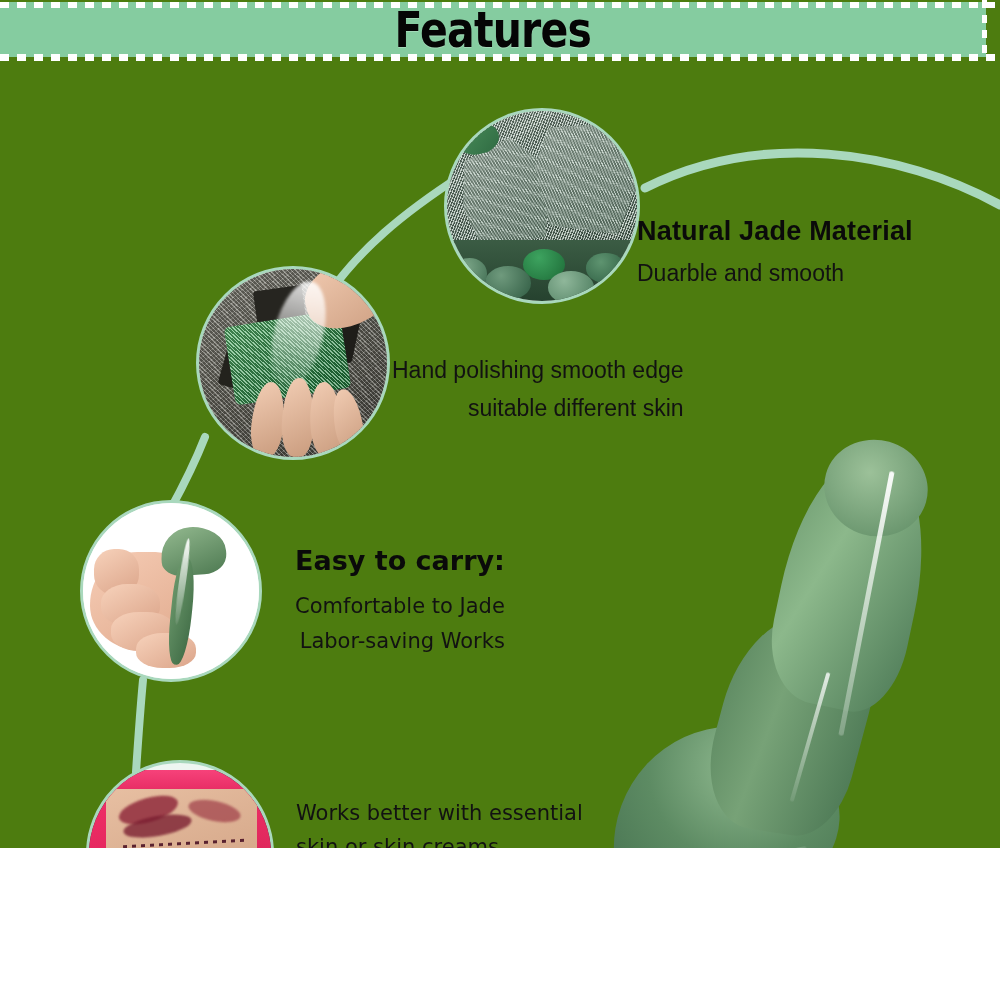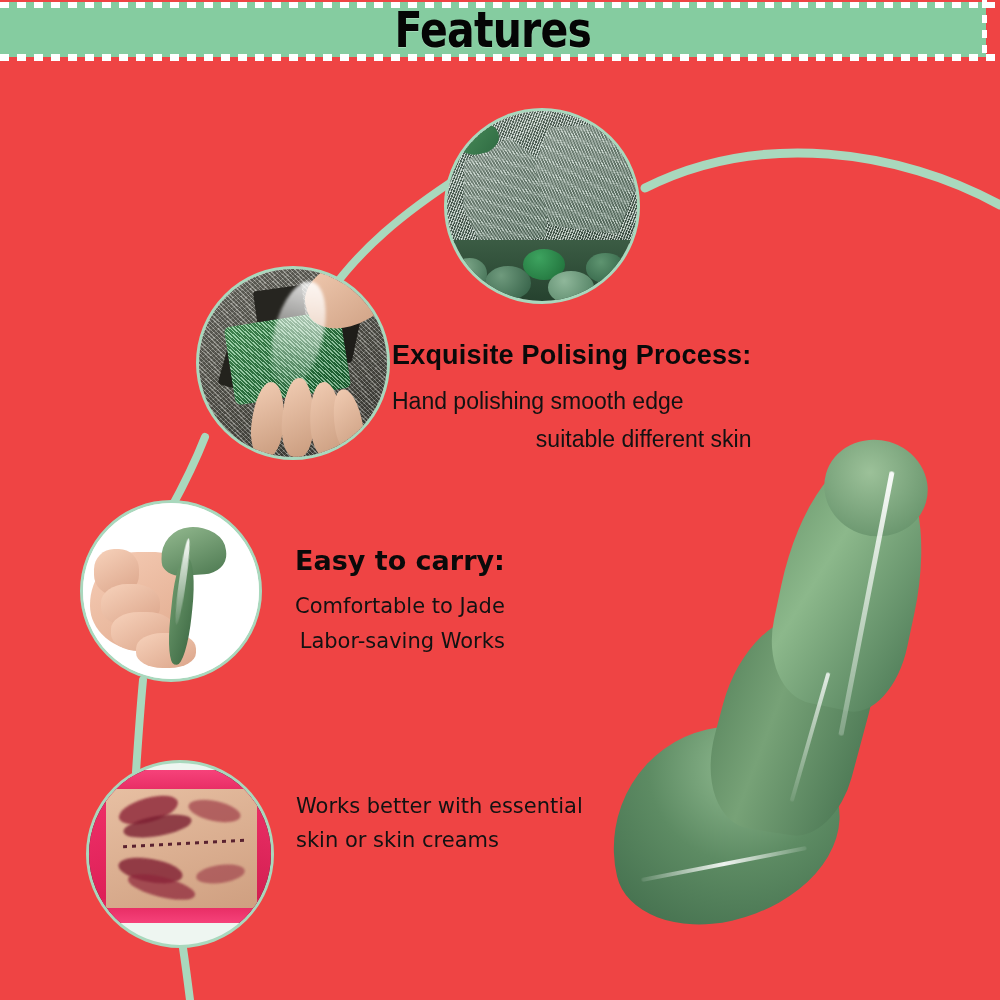--- a/index.html
+++ b/index.html
@@ -4,21 +4,21 @@
 <title>Features</title>
 <style>
   html,body{margin:0;padding:0;}
   body{
     width:1000px;height:1000px;
     background:#ffffff;
     font-family:"Liberation Sans","DejaVu Sans",sans-serif;
     overflow:hidden;
     position:relative;
   }
-  #page{position:relative;width:1000px;height:1000px;background:#ef4444;overflow:hidden;}
+  #page{position:relative;width:1000px;height:848px;background:#4d7c0f;overflow:hidden;}
 
   
   .banner{
     position:absolute;left:0;top:2px;width:986px;height:55px;
     background:#85cca0;
     display:flex;align-items:center;justify-content:center;
     box-sizing:border-box;
   }
   .banner-title{
     font-family:"DejaVu Sans","Liberation Sans",sans-serif;
@@ -239,21 +239,21 @@
   #feat2{left:392px;top:340px;}
   #feat2 h3{font-size:27px;line-height:31px;letter-spacing:.2px;}
   #feat2 p {font-size:23px;line-height:38px;margin-top:11px;}
   
   #feat3{left:295px;top:545px;text-align:right;}
   #feat3 h3{font-family:"DejaVu Sans","Liberation Sans",sans-serif;font-size:27px;line-height:31px;}
   #feat3 p {font-family:"DejaVu Sans","Liberation Sans",sans-serif;font-size:21px;line-height:35px;margin-top:13px;}
   
   #feat4{left:296px;top:783px;}
   #feat4 h3{font-family:"DejaVu Sans","Liberation Sans",sans-serif;font-size:27px;line-height:31px;}
-  #feat4 p {font-family:"DejaVu Sans","Liberation Sans",sans-serif;font-size:21px;line-height:34px;margin-top:6px;}
+  #feat4 p {font-family:"DejaVu Sans","Liberation Sans",sans-serif;font-size:21px;line-height:34px;margin-top:13px;}
 </style>
 </head>
 <body>
 
 <div id="page">
 
   <div class="banner">
     <div class="dash-row dash-top"></div>
     <div class="banner-title">Features</div>
     <div class="dash-row dash-bot"></div>
@@ -345,23 +345,26 @@
   <div class="hero">
     <span class="paddle"></span>
     <span class="neck"></span>
     <span class="handle"></span>
     <span class="tip"></span>
     <span class="hl-long"></span>
     <span class="hl-mid"></span>
     <span class="hl-edge"></span>
   </div>
 
+  <div class="feat" id="feat1">
+    <h3>Natural Jade Material</h3>
+    <p>Duarble and smooth</p>
+  </div>
 
   <div class="feat" id="feat2">
-    <h3>Exquisite Polising Process:</h3>
     <p>Hand polishing smooth edge</p>
     <p style="margin-top:0;text-align:right;">suitable different skin</p>
   </div>
 
   <div class="feat" id="feat3">
     <h3>Easy to carry:</h3>
     <p>Comfortable to Jade</p>
     <p style="margin-top:0;">Labor-saving Works</p>
   </div>
 

